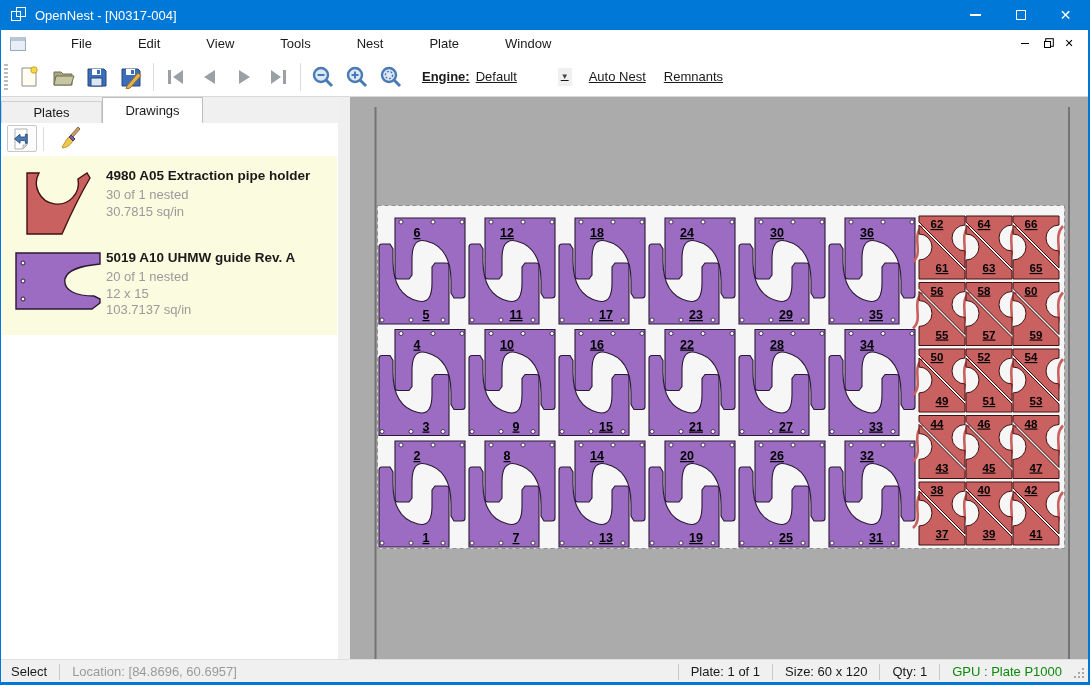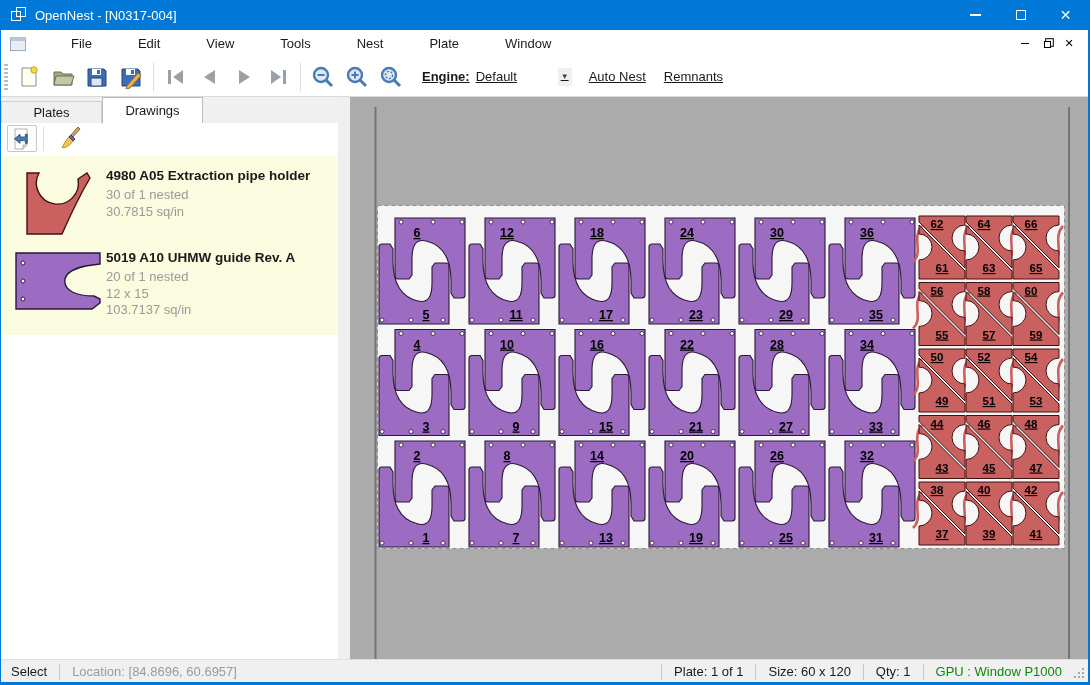--- a/index.html
+++ b/index.html
@@ -618,17 +618,17 @@
     <div class="ssep"></div>
     <div class="sitem gray">Location: [84.8696, 60.6957]</div>
     <div style="flex:1;"></div>
     <div class="ssep"></div>
     <div class="sitem">Plate: 1 of 1</div>
     <div class="ssep"></div>
     <div class="sitem">Size: 60 x 120</div>
     <div class="ssep"></div>
     <div class="sitem">Qty: 1</div>
     <div class="ssep"></div>
-    <div class="sitem" id="gpu-text" style="color: rgb(10, 138, 10);">GPU : Window P1000</div>
+    <div class="sitem" id="gpu-text" style="color: rgb(10, 138, 10);">GPU : Plate P1000</div>
     <div class="grip"></div>
   </div>
 
 </div>
 
 </body></html>

